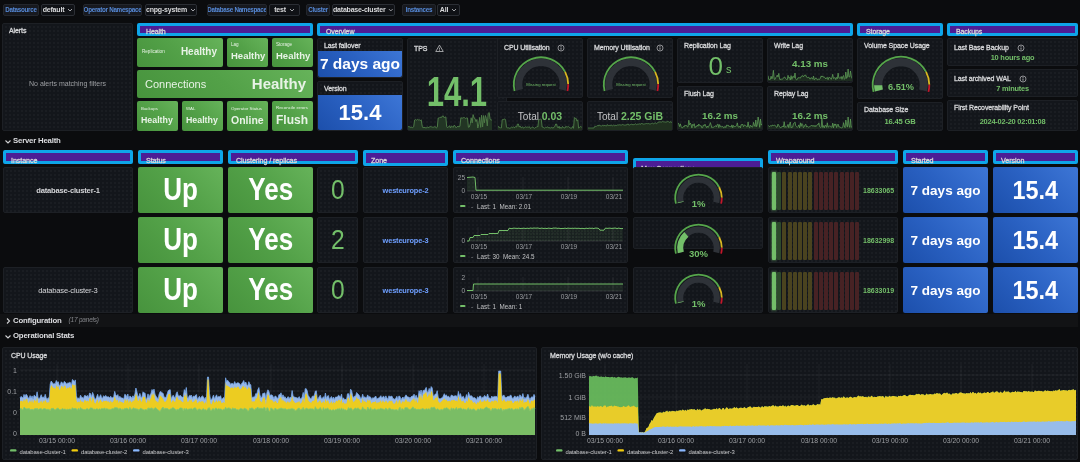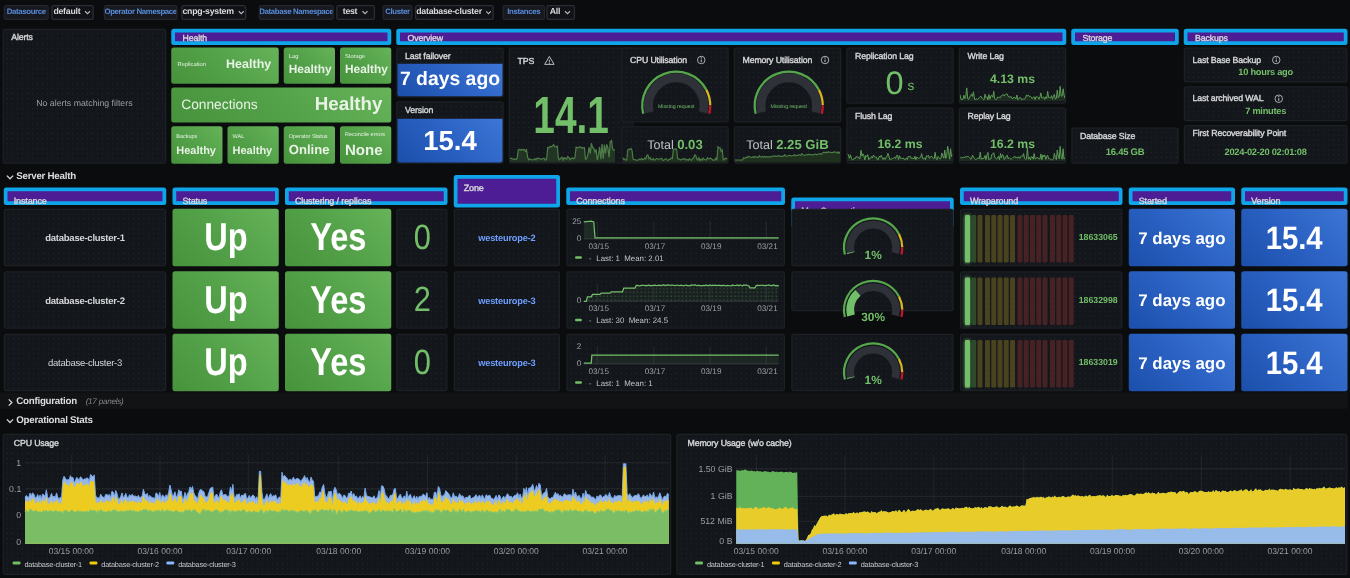--- a/index.html
+++ b/index.html
@@ -68,21 +68,21 @@
     <div class="gt" style="left:182px;top:101px;width:41px;height:30px">
       <div class="gl" style="left:4px;top:5px;font-size:4.4px;font-weight:normal">WAL</div>
       <div class="gl" style="left:4px;top:14px;font-size:8.8px">Healthy</div>
     </div>
     <div class="gt" style="left:227px;top:101px;width:41px;height:30px">
       <div class="gl" style="left:4px;top:5px;font-size:4.4px;font-weight:normal">Operator Status</div>
       <div class="gl" style="left:4px;top:13px;font-size:10.5px">Online</div>
     </div>
     <div class="gt" style="left:272px;top:101px;width:41px;height:30px">
       <div class="gl" style="left:4px;top:4px;font-size:4.4px;font-weight:normal">Reconcile errors</div>
-      <div class="gl" style="left:4px;top:12px;font-size:12px">None</div>
+      <div class="gl" style="left:4px;top:12px;font-size:12px">Flush</div>
     </div>
     <div class="hdr" style="left:317px;top:23px;width:536px;height:13px">
       <div class="pt" style="top:2px">Overview</div>
     </div>
     <div class="panel" style="left:317px;top:38px;width:86px;height:40px">
       <div class="pt">Last failover</div>
       <div class="bt ctr" style="left:0;top:12px;right:0;bottom:0;border-radius:0 0 2px 2px">
         <span class="gv" style="font-size:15.5px">7 days ago</span>
       </div>
     </div>
@@ -187,20 +187,31 @@
         <polygon points="0.0,13.0 0.0,9.3 0.8,10.2 1.5,10.6 2.3,9.8 3.1,9.8 3.9,10.1 4.6,9.0 5.4,9.5 6.2,9.2 6.9,9.2 7.7,10.0 8.5,11.4 9.2,11.0 10.0,8.1 10.8,9.5 11.6,10.9 12.3,11.7 13.1,11.3 13.9,11.0 14.6,10.1 15.4,11.0 16.2,5.7 17.0,11.5 17.7,10.4 18.5,11.3 19.3,10.4 20.0,8.4 20.8,11.7 21.6,7.8 22.3,6.0 23.1,11.9 23.9,10.9 24.7,11.2 25.4,7.6 26.2,7.2 27.0,6.2 27.7,9.6 28.5,10.5 29.3,11.4 30.1,10.4 30.8,8.9 31.6,11.9 32.4,6.8 33.1,10.4 33.9,7.5 34.7,8.6 35.4,11.7 36.2,10.9 37.0,8.8 37.8,8.2 38.5,11.1 39.3,10.1 40.1,10.9 40.8,11.5 41.6,10.8 42.4,10.0 43.2,9.8 43.9,9.0 44.7,10.3 45.5,9.6 46.2,10.6 47.0,9.3 47.8,10.7 48.6,9.5 49.3,8.6 50.1,8.9 50.9,6.9 51.6,10.7 52.4,11.4 53.2,11.2 53.9,2.1 54.7,11.4 55.5,9.7 56.3,11.9 57.0,9.3 57.8,9.5 58.6,11.4 59.3,6.8 60.1,11.2 60.9,10.7 61.7,9.7 62.4,10.7 63.2,10.9 64.0,11.3 64.7,7.1 65.5,11.8 66.3,7.9 67.0,9.5 67.8,7.9 68.6,11.6 69.4,9.2 70.1,8.1 70.9,11.1 71.7,10.9 72.4,11.2 73.2,12.0 74.0,11.7 74.8,11.2 75.5,6.7 76.3,10.0 77.1,11.7 77.8,4.0 78.6,8.8 79.4,11.1 80.1,1.0 80.9,9.1 81.7,11.4 82.5,3.0 83.2,11.3 84.0,10.5 84.0,13.0" fill="#1d2b20"></polygon>
         <polyline points="0.0,9.3 0.8,10.2 1.5,10.6 2.3,9.8 3.1,9.8 3.9,10.1 4.6,9.0 5.4,9.5 6.2,9.2 6.9,9.2 7.7,10.0 8.5,11.4 9.2,11.0 10.0,8.1 10.8,9.5 11.6,10.9 12.3,11.7 13.1,11.3 13.9,11.0 14.6,10.1 15.4,11.0 16.2,5.7 17.0,11.5 17.7,10.4 18.5,11.3 19.3,10.4 20.0,8.4 20.8,11.7 21.6,7.8 22.3,6.0 23.1,11.9 23.9,10.9 24.7,11.2 25.4,7.6 26.2,7.2 27.0,6.2 27.7,9.6 28.5,10.5 29.3,11.4 30.1,10.4 30.8,8.9 31.6,11.9 32.4,6.8 33.1,10.4 33.9,7.5 34.7,8.6 35.4,11.7 36.2,10.9 37.0,8.8 37.8,8.2 38.5,11.1 39.3,10.1 40.1,10.9 40.8,11.5 41.6,10.8 42.4,10.0 43.2,9.8 43.9,9.0 44.7,10.3 45.5,9.6 46.2,10.6 47.0,9.3 47.8,10.7 48.6,9.5 49.3,8.6 50.1,8.9 50.9,6.9 51.6,10.7 52.4,11.4 53.2,11.2 53.9,2.1 54.7,11.4 55.5,9.7 56.3,11.9 57.0,9.3 57.8,9.5 58.6,11.4 59.3,6.8 60.1,11.2 60.9,10.7 61.7,9.7 62.4,10.7 63.2,10.9 64.0,11.3 64.7,7.1 65.5,11.8 66.3,7.9 67.0,9.5 67.8,7.9 68.6,11.6 69.4,9.2 70.1,8.1 70.9,11.1 71.7,10.9 72.4,11.2 73.2,12.0 74.0,11.7 74.8,11.2 75.5,6.7 76.3,10.0 77.1,11.7 77.8,4.0 78.6,8.8 79.4,11.1 80.1,1.0 80.9,9.1 81.7,11.4 82.5,3.0 83.2,11.3 84.0,10.5" fill="none" stroke="#5d9b55" stroke-width="0.8"></polyline>
       </svg>
       <div class="ctr" style="position:absolute;inset:19px 0 5px 0">
         <span class="green" style="font-size:9.8px;font-weight:bold">16.2 ms</span>
       </div>
     </div>
     <div class="hdr" style="left:857px;top:23px;width:86px;height:13px">
       <div class="pt" style="top:2px">Storage</div>
     </div>
+    <div class="panel" style="left:857px;top:38px;width:86px;height:61px">
+      <div class="pt">Volume Space Usage</div>
+      <svg width="86" height="61" style="position:absolute;left:0;top:0">
+        <path d="M 20.88 51.52 A 22.8 22.8 0 1 1 65.12 51.52" stroke="#2e3238" stroke-width="8.2" fill="none"></path>
+        <path d="M 15.54 52.85 A 28.3 28.3 0 0 1 68.08 32.89" stroke="#56a64b" stroke-width="1.8" fill="none"></path>
+        <path d="M 68.08 32.89 A 28.3 28.3 0 0 1 71.30 45.72" stroke="#d8b622" stroke-width="1.8" fill="none"></path>
+        <path d="M 71.30 45.72 A 28.3 28.3 0 0 1 70.46 52.85" stroke="#c4162a" stroke-width="1.8" fill="none"></path>
+        <path d="M 20.88 51.52 A 22.8 22.8 0 0 1 20.20 46.19" stroke="#73bf69" stroke-width="8.2" fill="none"></path>
+        <text x="43" y="51" fill="#73bf69" font-size="9.2" font-weight="bold" text-anchor="middle" font-family="Liberation Sans, sans-serif">6.51%</text>
+      </svg>
+    </div>
     <div class="panel" style="left:857px;top:102px;width:86px;height:29px">
       <div class="pt">Database Size</div>
       <div class="ctr" style="position:absolute;inset:10px 0 0 0">
         <span class="green" style="font-size:7.6px;font-weight:bold;letter-spacing:-0.2px">16.45 GB</span>
       </div>
     </div>
     <div class="hdr" style="left:947px;top:23px;width:131px;height:13px">
       <div class="pt" style="top:2px">Backups</div>
     </div>
     <div class="panel" style="left:947px;top:38px;width:131px;height:28px">
@@ -237,21 +248,21 @@
     </div>
     <div class="hdr" style="left:3px;top:150px;width:130px;height:14px">
       <div class="pt" style="top:2.5px;left:5px;font-size:7.2px">Instance</div>
     </div>
     <div class="hdr" style="left:138px;top:150px;width:85px;height:14px">
       <div class="pt" style="top:2.5px;left:5px;font-size:7.2px">Status</div>
     </div>
     <div class="hdr" style="left:228px;top:150px;width:130px;height:14px">
       <div class="pt" style="top:2.5px;left:5px;font-size:7.2px">Clustering / replicas</div>
     </div>
-    <div class="hdr" style="left:363px;top:140px;width:85px;height:26px">
+    <div class="hdr" style="left:363px;top:150px;width:85px;height:16px">
       <div class="pt" style="top:2.5px;left:5px;font-size:7.2px">Zone</div>
     </div>
     <div class="hdr" style="left:453px;top:150px;width:175px;height:14px">
       <div class="pt" style="top:2.5px;left:5px;font-size:7.2px">Connections</div>
     </div>
     <div class="hdr" style="left:633px;top:158px;width:130px;height:24px">
       <div class="pt" style="top:2.5px;left:5px;font-size:7.2px">Max Connections</div>
     </div>
     <div class="hdr" style="left:768px;top:150px;width:130px;height:14px">
       <div class="pt" style="top:2.5px;left:5px;font-size:7.2px">Wraparound</div>
@@ -326,21 +337,20 @@
       <div style="position:absolute;left:94px;top:0;bottom:0;display:flex;align-items:center">
         <span class="green" style="font-size:7px;font-weight:bold">18633065</span>
       </div>
     </div>
     <div class="bt ctr" style="left:903px;top:167px;width:85px;height:46px">
       <span class="gv" style="font-size:13.5px">7 days ago</span>
     </div>
     <div class="bt ctr" style="left:993px;top:167px;width:85px;height:46px">
       <span class="gv" style="font-size:26px;display:inline-block;transform:scaleX(0.9)">15.4</span>
     </div>
-    <div class="panel ctr" style="left:3px;top:217px;width:130px;height:46px;color:#d5d6d9;font-size:7.6px;font-weight:bold;letter-spacing:-0.2px">database-cluster-2</div>
     <div class="gt ctr" style="left:138px;top:217px;width:85px;height:46px">
       <span class="gv" style="font-size:31px;display:inline-block;transform:scaleX(0.84)">Up</span>
     </div>
     <div class="gt ctr" style="left:228px;top:217px;width:85px;height:46px">
       <span class="gv" style="font-size:31px;display:inline-block;transform:scaleX(0.84)">Yes</span>
     </div>
     <div class="panel ctr" style="left:317px;top:217px;width:41px;height:46px">
       <span class="green" style="font-size:28px;display:inline-block;transform:scaleX(0.88)">2</span>
     </div>
     <div class="panel ctr" style="left:363px;top:217px;width:85px;height:46px">
@@ -474,21 +484,21 @@
         <span class="green" style="font-size:7px;font-weight:bold">18633019</span>
       </div>
     </div>
     <div class="bt ctr" style="left:903px;top:267px;width:85px;height:46px">
       <span class="gv" style="font-size:13.5px">7 days ago</span>
     </div>
     <div class="bt ctr" style="left:993px;top:267px;width:85px;height:46px">
       <span class="gv" style="font-size:26px;display:inline-block;transform:scaleX(0.9)">15.4</span>
     </div>
     <div style="position:absolute;left:0;top:314px;width:1078px;height:13px;background:rgba(255,255,255,0.03)"></div>
-    <div style="position:absolute;left:4px;top:316px;color:#dcdde0;font-size:7.8px;font-weight:bold;letter-spacing:-0.2px;display:flex;align-items:flex-end">
+    <div style="position:absolute;left:4px;top:316px;color:#dcdde0;font-size:7.8px;font-weight:bold;letter-spacing:-0.2px;display:flex;align-items:flex-start">
       <svg width="8" height="8" viewBox="0 0 8 8" style="margin-right:1px;position:relative;top:1px">
         <path d="M3 1.5 L5.5 4 L3 6.5" stroke="#d0d1d3" stroke-width="1.1" fill="none"></path>
       </svg>
       <span>Configuration</span>
       <span style="color:#84868a;font-size:6.5px;font-style:italic;font-weight:normal;margin-left:7px">(17 panels)</span>
     </div>
     <div style="position:absolute;left:4px;top:331px;color:#dcdde0;font-size:7.8px;font-weight:bold;letter-spacing:-0.2px;display:flex;align-items:center">
       <svg width="8" height="8" viewBox="0 0 8 8" style="margin-right:1px;position:relative;top:1px">
         <path d="M1.5 2.5 L4 5 L6.5 2.5" stroke="#d0d1d3" stroke-width="1.1" fill="none"></path>
       </svg>

